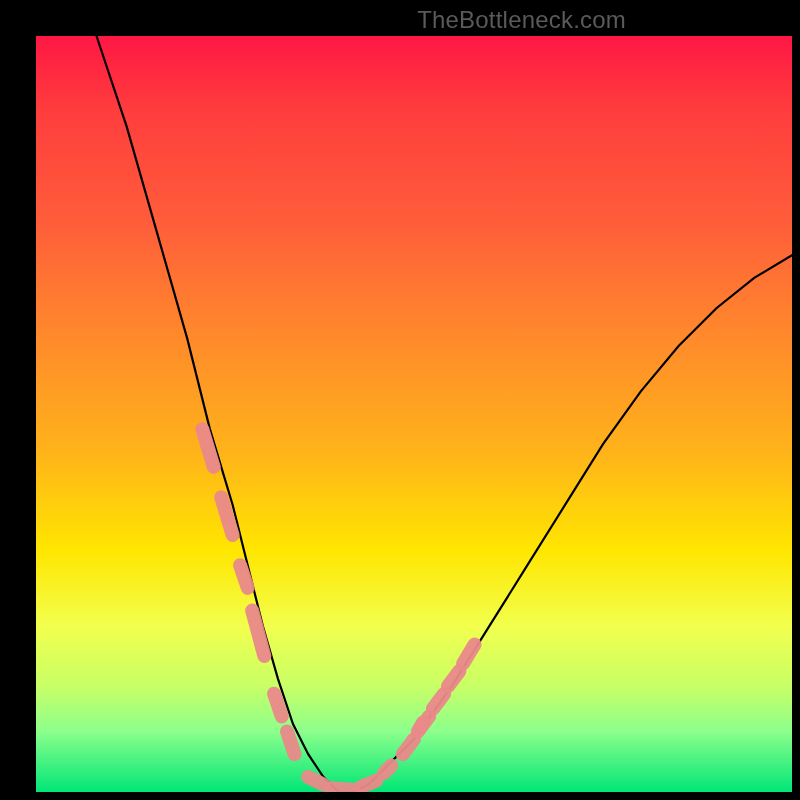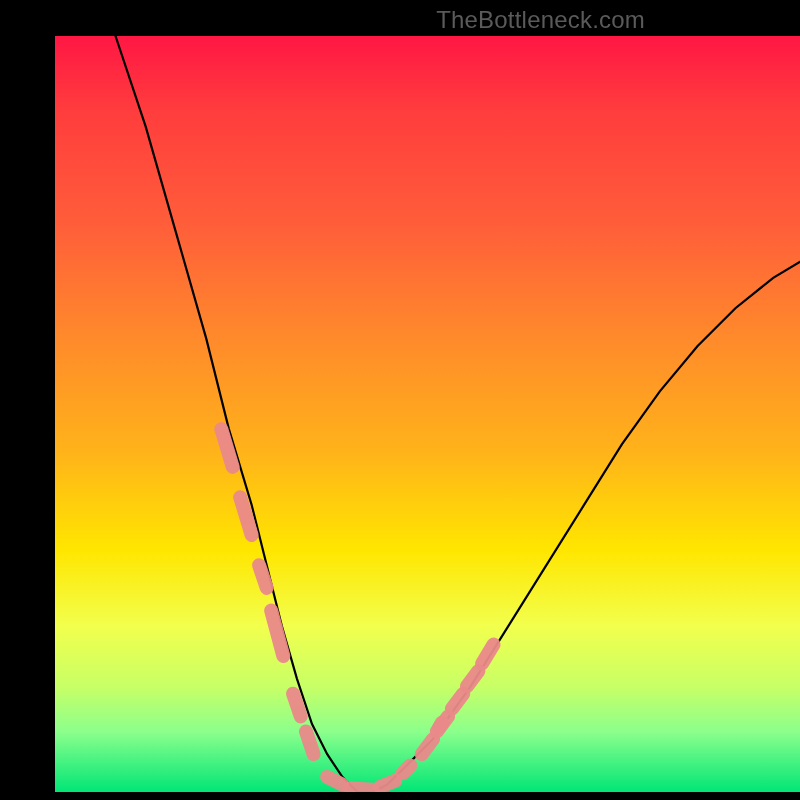--- a/index.html
+++ b/index.html
@@ -11,21 +11,20 @@
     background: #000;
     font-family: Arial, Helvetica, sans-serif;
   }
   .frame {
     position: absolute;
     left: 0;
     top: 0;
     width: 636px;
     height: 800px;
     background: #000;
-    margin-left: 19px;
   }
   .plot-area {
     position: absolute;
     left: 36px;
     top: 36px;
     width: 756px;
     height: 756px;
     
     background: linear-gradient(
       to bottom,

